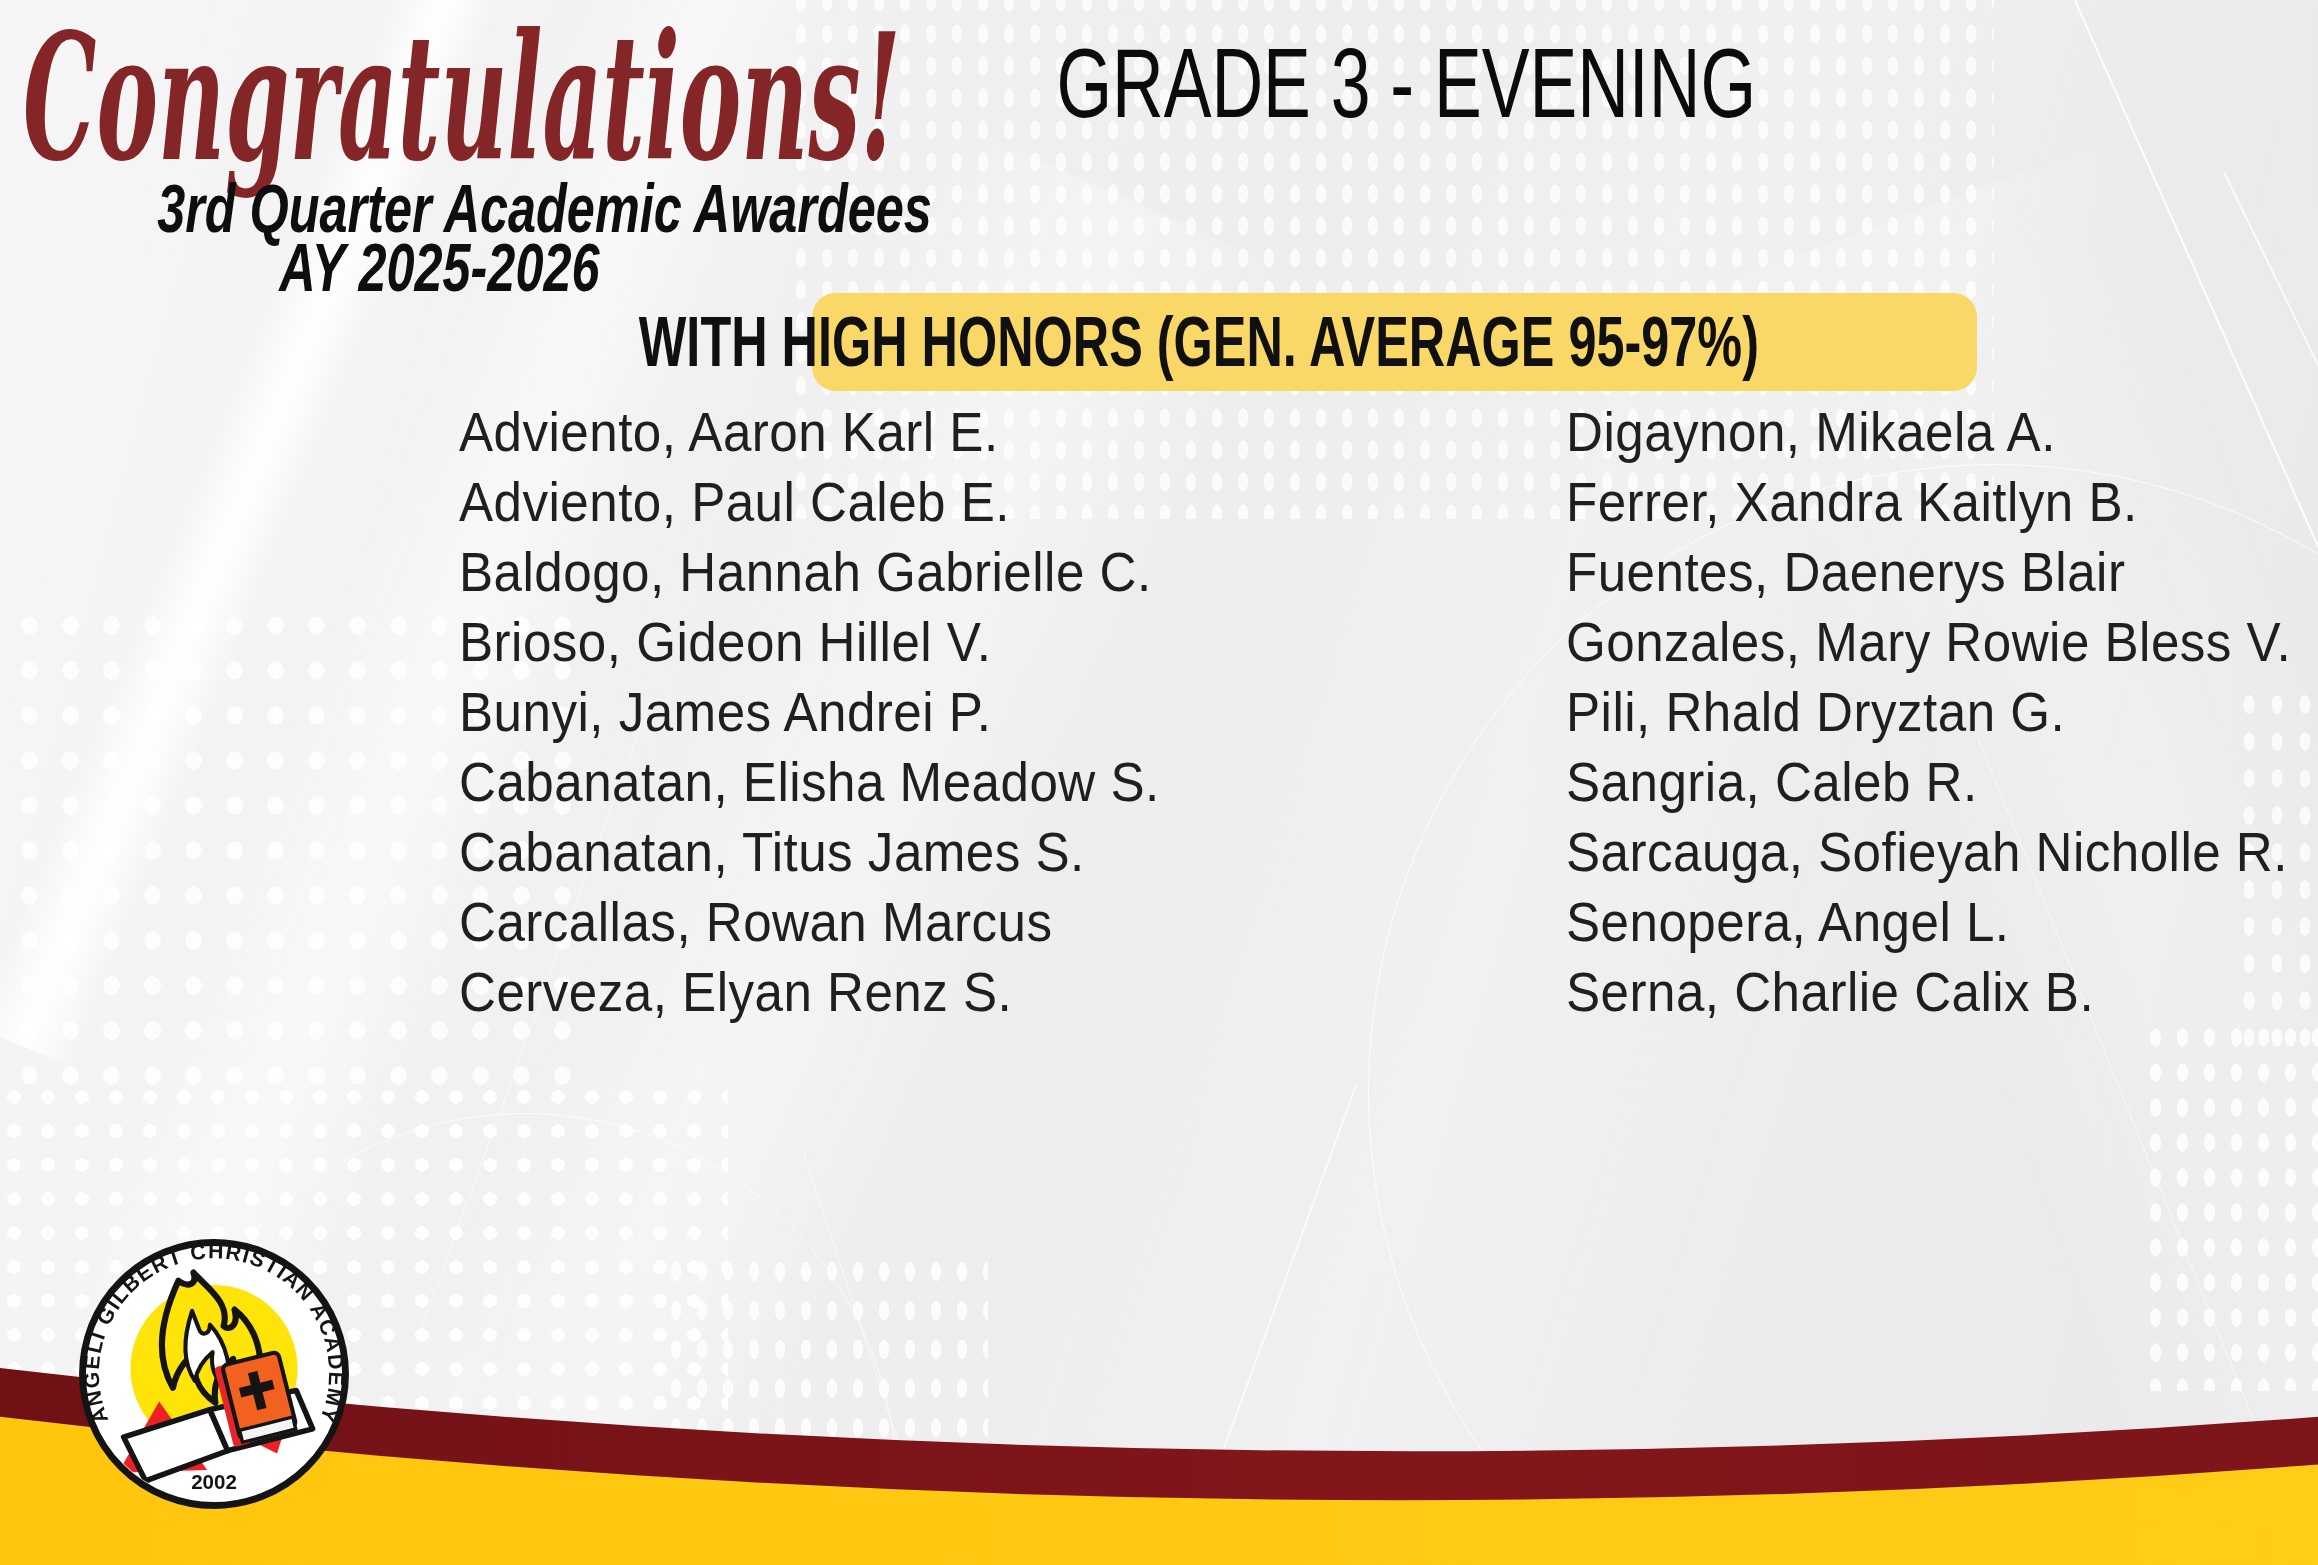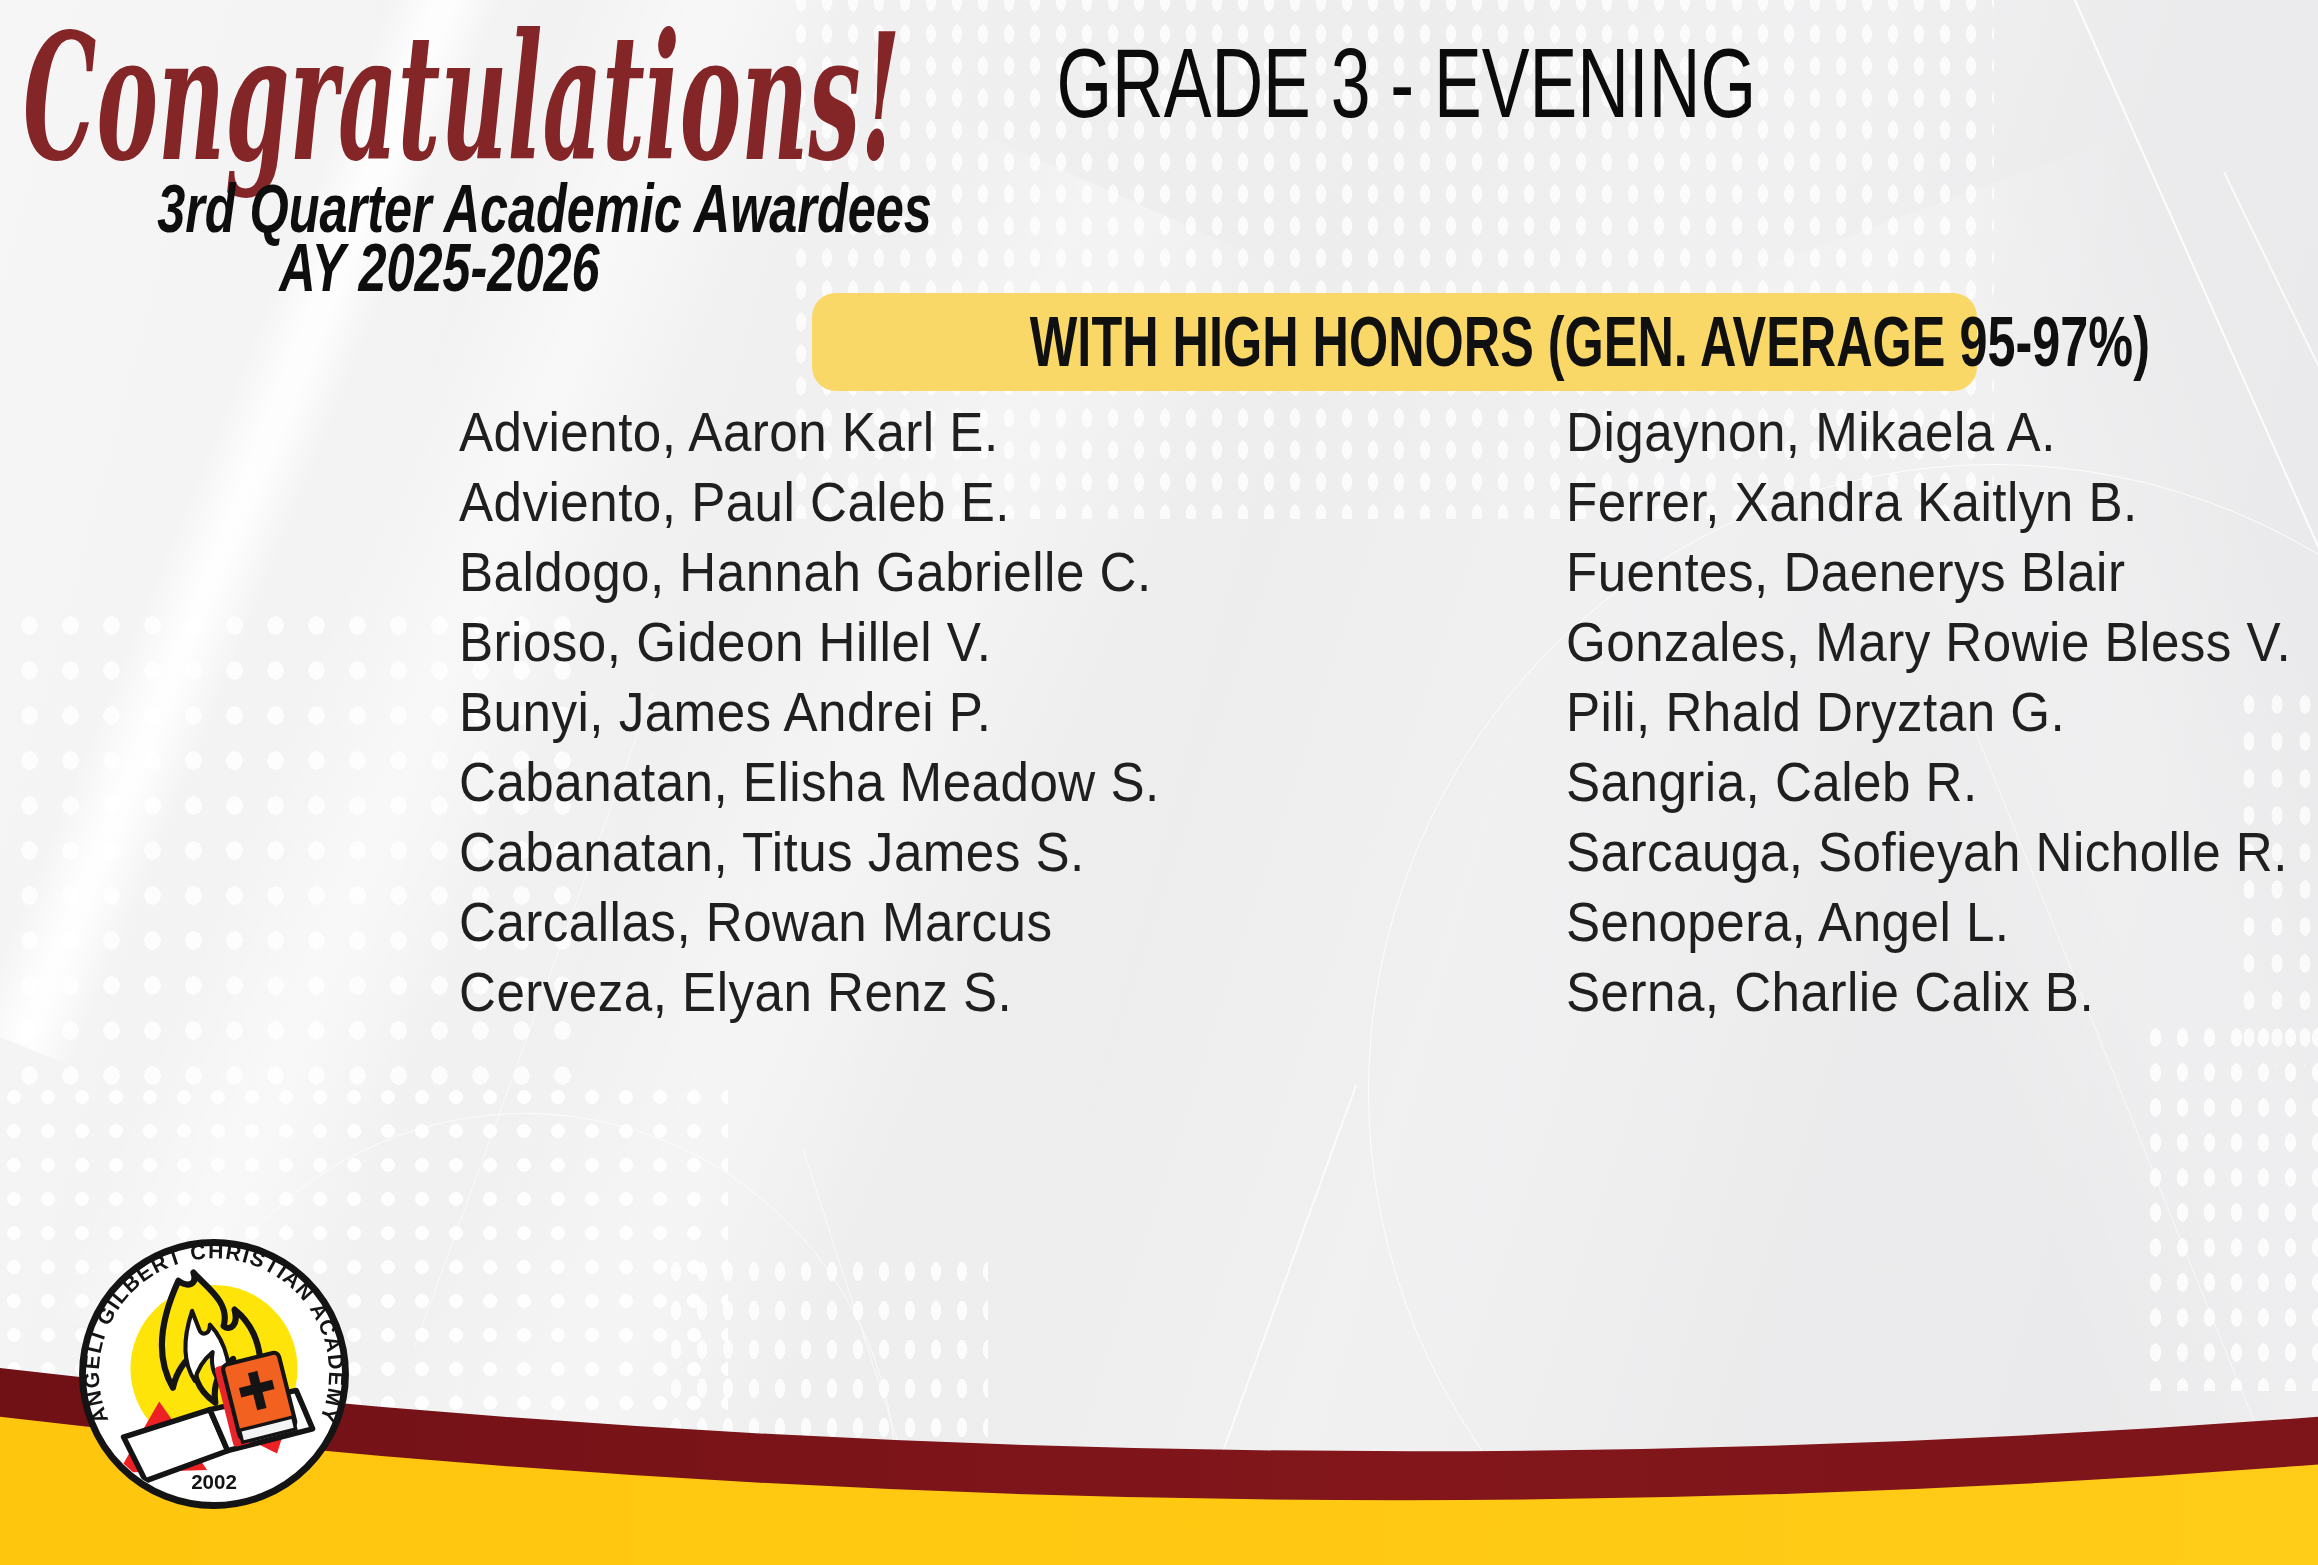--- a/index.html
+++ b/index.html
@@ -66,21 +66,21 @@
   }
   .subtitle .cx{display:inline-block;transform:scaleX(.73);white-space:nowrap;}
   .grade{
     position:absolute;left:927px;top:30px;width:927px;z-index:5;
     text-align:center;font-weight:400;color:#0b0b0b;font-size:98px;line-height:1.1;
   }
   .grade .cx{display:inline-block;transform:scaleX(.73);white-space:nowrap;}
   .banner{
     position:absolute;left:812px;top:293px;width:1165px;height:98px;z-index:5;
     background:#F9D867;border-radius:24px;
-    display:flex;align-items:center;justify-content:flex-start;
+    display:flex;align-items:center;justify-content:flex-end;
   }
   .banner .cx{display:inline-block;transform:scaleX(.72);white-space:nowrap;
     font-weight:700;font-size:70px;color:#101010;}
   .col{
     position:absolute;top:397px;z-index:5;
     font-size:55px;line-height:70px;letter-spacing:0.5px;color:#1f1f1f;
     transform:scaleX(.93);transform-origin:left top;white-space:nowrap;
   }
   .col-left{left:459px;}
   .col-right{left:1566px;}

